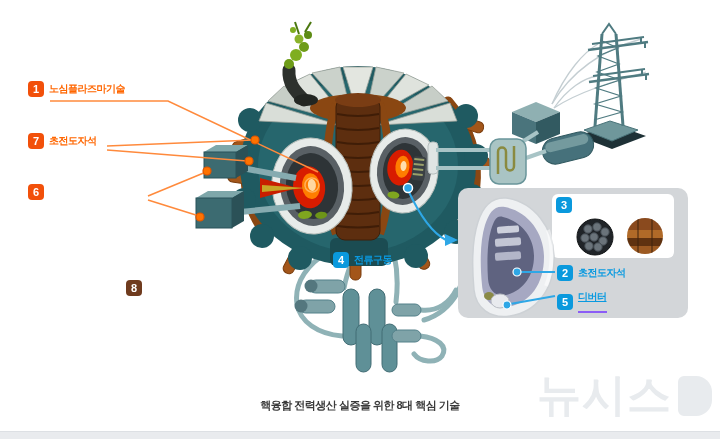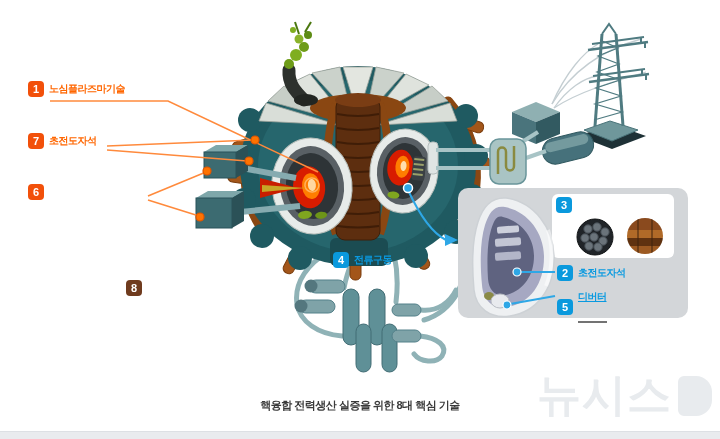--- a/index.html
+++ b/index.html
@@ -9,21 +9,21 @@
   .lbl{position:absolute;display:flex;align-items:center;gap:5px;white-space:nowrap;}
   .badge{display:inline-flex;align-items:center;justify-content:center;width:16px;height:16px;
          border-radius:4px;color:#fff;font-size:11px;font-weight:bold;flex:0 0 auto;}
   .txt{font-weight:bold;font-size:10px;letter-spacing:-0.5px;}
   .orange .badge{background:#f2500a;}
   .orange .txt{color:#ff6600;}
   .blue .badge{background:#0a99dd;}
   .blue .txt{color:#0a9ae0;}
   .brown .badge{background:#6f3b1e;}
   .brown .txt{color:#6f3b1e;font-size:15px;}
-  .underline-red{border-bottom:2px solid #737373;padding-bottom:17px;text-decoration:underline;}
+  .underline-red{border-bottom:2px solid #8b5cf6;padding-bottom:7px;text-decoration:underline;}
   .caption{position:absolute;left:0;right:0;top:398px;text-align:center;font-size:11px;
            font-weight:bold;color:#3a3a3a;letter-spacing:-0.5px;}
   .watermark{position:absolute;top:366px;right:8px;display:flex;align-items:center;
              color:#e8ebee;font-size:44px;font-weight:bold;letter-spacing:1px;user-select:none;}
   .watermark .logo{width:34px;height:40px;background:#e8ebee;border-radius:6px 16px 16px 6px;margin-left:6px;}
   .bottom-strip{position:absolute;left:0;bottom:0;width:720px;height:7px;background:#e9ebee;border-top:1px solid #dde0e4;}
 </style>
 </head>
 <body>
 

